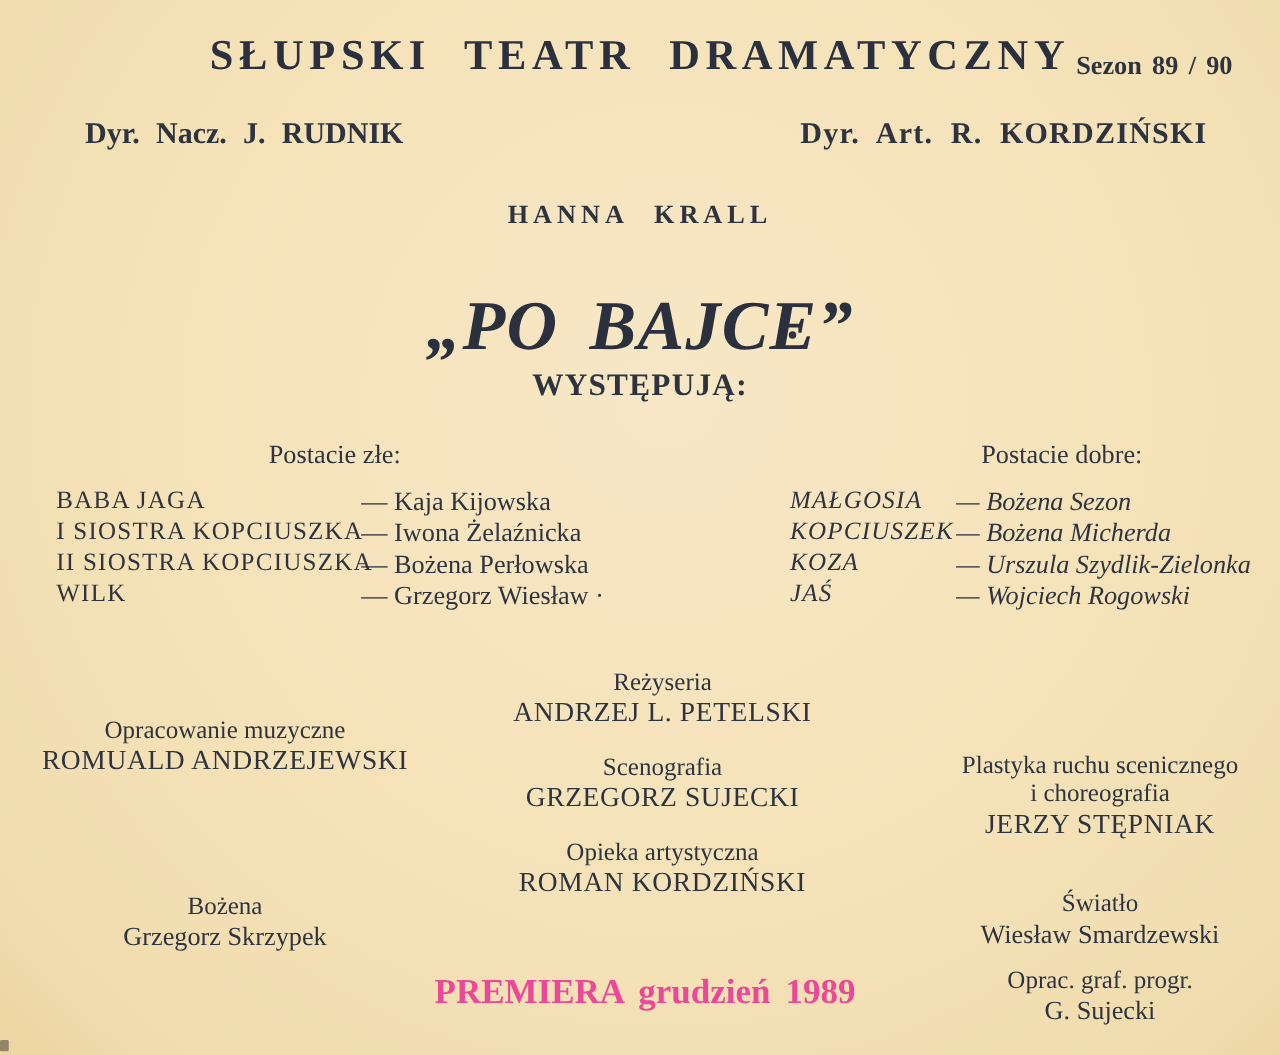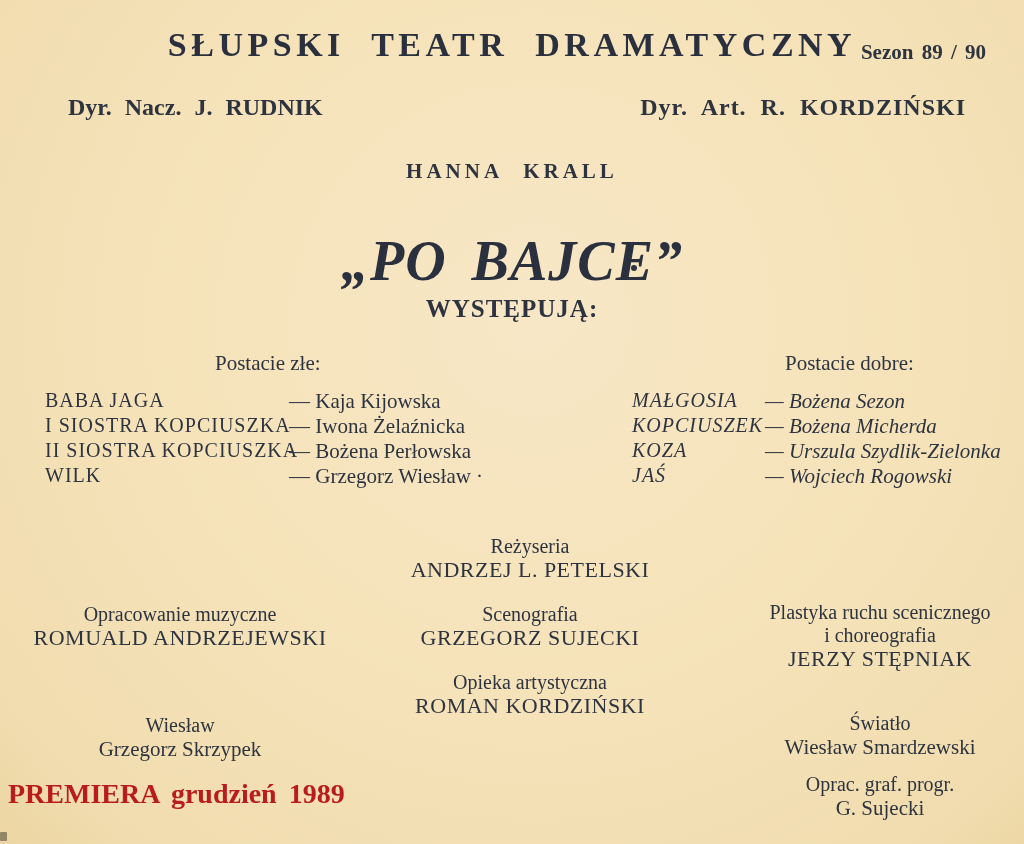--- a/index.html
+++ b/index.html
@@ -52,31 +52,31 @@
   .actor { font-size: 21px; white-space: nowrap; }
 
   .credit { text-align: center; line-height: 23px; font-size: 20px; margin-top: 12px; }
   .credit .big { font-size: 22px; letter-spacing: .5px; line-height: 24px; }
   .credit .med { font-size: 21px; line-height: 24px; }
   .col-left  { left: 20px;  width: 320px; }
   .col-mid   { left: 330px; width: 400px; }
   .col-right { left: 720px; width: 320px; }
 
   .credit-direction { top: 523px; }
-  .credit-music { top: 591px; text-align: center; }
+  .credit-music { top: 561px; text-align: center; }
   .credit-sceno { top: 591px; }
   .credit-movement { top: 589px; }
   .credit-care { top: 659px; }
   .credit-sound { top: 702px; }
   .credit-light { top: 700px; }
   .credit-graph { top: 761px; }
 
   .premiere {
-    top: 778px; left: 8px; right: 0; text-align: left;
-    font-size: 28px; font-weight: bold; word-spacing: 5px; color: #b91c1c;
+    top: 778px; left: 8px; right: 0; text-align: center;
+    font-size: 28px; font-weight: bold; word-spacing: 5px; color: #ec4899;
   }
 </style>
 </head>
 <body>
 
 <div class="paper"></div>
 <div class="scan-smudge"></div>
 
 <div class="abs ctr theater-name">SŁUPSKI TEATR DRAMATYCZNY</div>
 <div class="abs season">Sezon 89 / 90</div>
@@ -135,21 +135,21 @@
   <div>i choreografia</div>
   <div class="big">JERZY STĘPNIAK</div>
 </div>
 
 <div class="abs credit col-mid credit-care">
   <div>Opieka artystyczna</div>
   <div class="big">ROMAN KORDZIŃSKI</div>
 </div>
 
 <div class="abs credit col-left credit-sound">
-  <div>Wiesław</div>
+  <div>Bożena</div>
   <div class="med">Grzegorz Skrzypek</div>
 </div>
 
 <div class="abs credit col-right credit-light">
   <div>Światło</div>
   <div class="med">Wiesław Smardzewski</div>
 </div>
 
 <div class="abs credit col-right credit-graph">
   <div>Oprac. graf. progr.</div>

